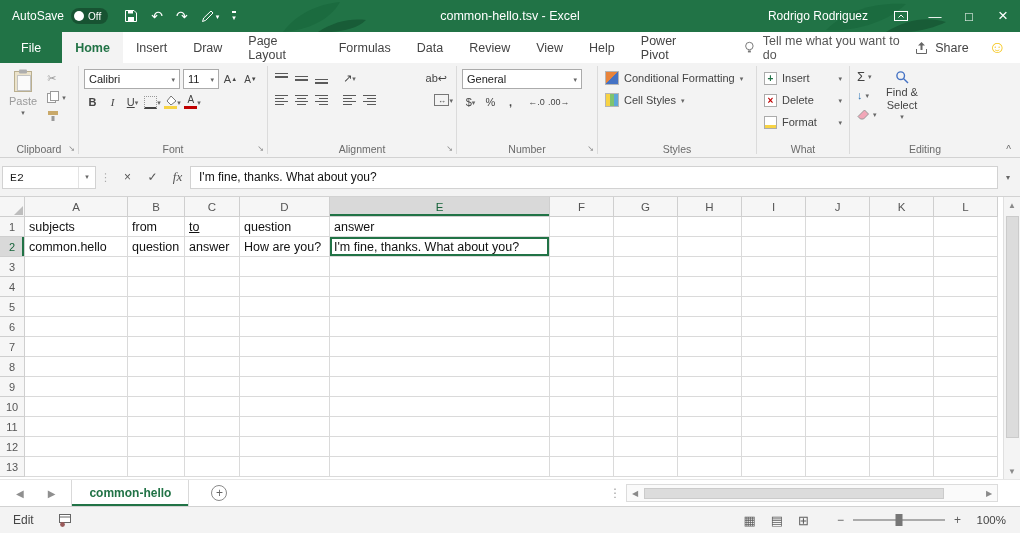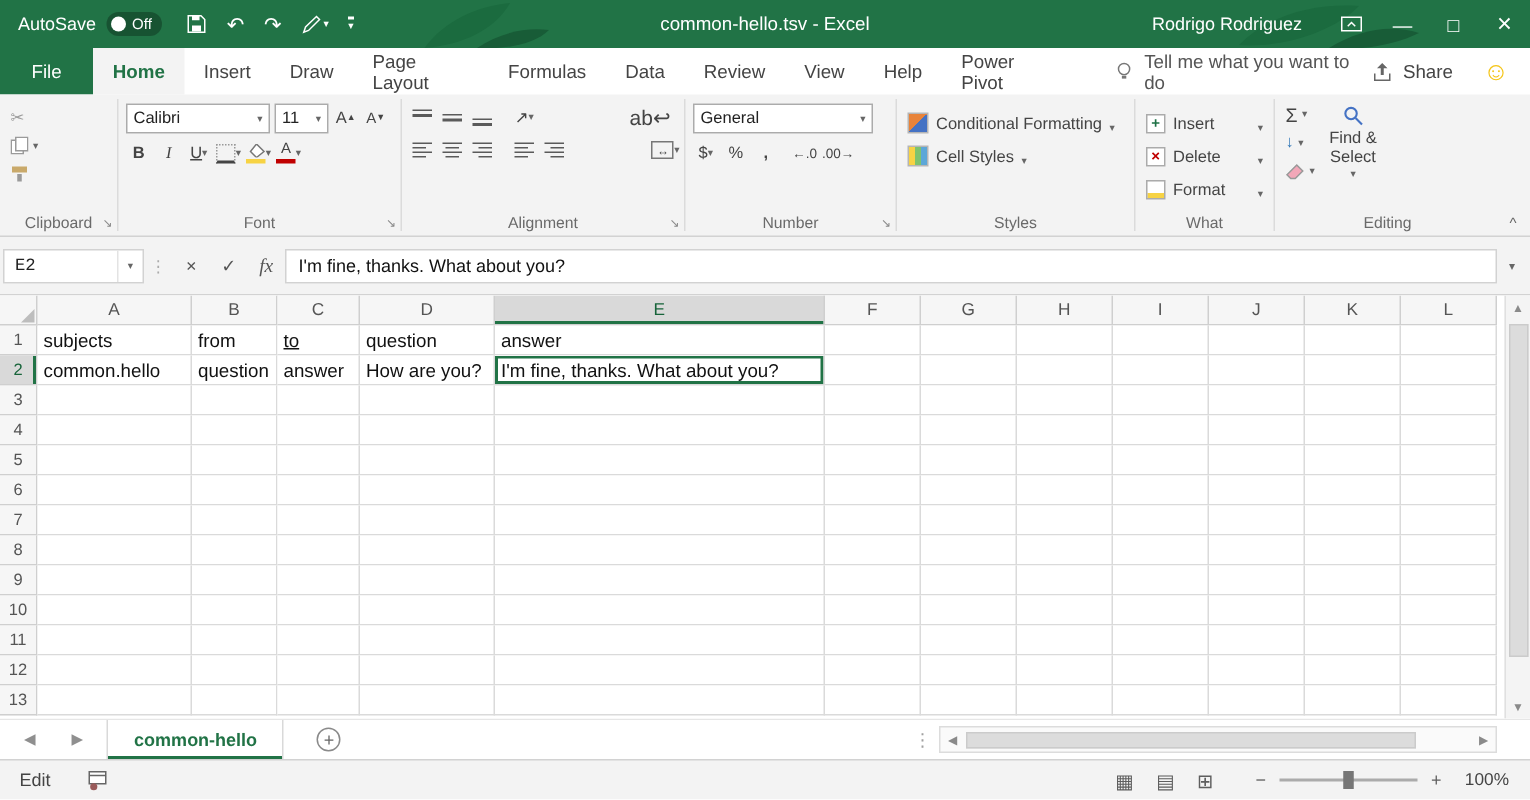--- a/index.html
+++ b/index.html
@@ -55,21 +55,21 @@
   .colstack{display:flex;flex-direction:column;align-items:center;gap:1px;}
   .cbar{width:13px;height:3px;display:block;}
   .va{width:13px;height:11px;display:flex;flex-direction:column;gap:2px;}
   .va i{display:block;height:1.5px;background:#5A5A5A;width:13px;}
   .va.t{justify-content:flex-start}.va.m{justify-content:center}.va.b{justify-content:flex-end}
   .al{width:13px;height:11px;display:flex;flex-direction:column;justify-content:space-between;}
   .al i{display:block;height:1.5px;background:#5A5A5A;width:13px;}
   .al i:nth-child(even){width:9px;}
   .al.l i{align-self:flex-start}.al.c i{align-self:center}.al.r i{align-self:flex-end}
   .ic-merge{width:15px;height:12px;border:1px solid #777;display:flex;align-items:center;justify-content:center;font-size:8px;color:#444;}
-  .sbtn{display:flex;align-items:flex-end;gap:5px;height:22px;padding:0 4px;}
+  .sbtn{display:flex;align-items:center;gap:5px;height:22px;padding:0 4px;}
   .ic14{width:14px;height:14px;border:1px solid #B5B5B5;flex:none;display:block;}
   .ic-cf{background:linear-gradient(135deg,#E8833A 0 50%,#4472C4 50%);}
   .ic-ft{background:linear-gradient(#4472C4 0 4px,#fff 4px);}
   .ic-cs{background:linear-gradient(90deg,#F7D344 0 33%,#7EC36E 33% 66%,#5CA7D8 66%);}
   .ic-cell{width:13px;height:13px;border:1px solid #ABABAB;background:#fff;display:flex;align-items:center;justify-content:center;font-size:10px;font-weight:bold;flex:none;}
   .green{color:#1E7145}.red{color:#C00000}
   .ic-fmtcell{width:13px;height:13px;border:1px solid #ABABAB;background:linear-gradient(#fff 0 8px,#F7D344 8px);flex:none;display:block;}
   .edbig{display:flex;flex-direction:column;align-items:center;gap:2px;width:47px;padding-top:5px;text-align:center;line-height:1.15;}
   .collapse{position:absolute;right:9px;bottom:2px;color:#666;font-size:10px;}
 
@@ -218,20 +218,29 @@
     </div>
     <div class="smiley">
         <span>☺</span>
       </div>
   </div>
 
   <div class="ribbon">
 
     <div class="rg" style="width:78px">
       <div class="rgc">
+        <div class="bigbtn mutecol">
+          <svg width="20" height="24" viewBox="0 0 20 24" opacity="0.65">
+              <rect x="1.5" y="2.5" width="17" height="20" fill="#E9DBB6" stroke="#9C8B5A"></rect>
+              <rect x="6" y="0.5" width="8" height="4" rx="1" fill="#8A8A8A"></rect>
+              <rect x="4.5" y="6.5" width="13" height="15" fill="#fff" stroke="#ABABAB"></rect>
+            </svg>
+          <span>Paste</span>
+          <span class="car">▾</span>
+        </div>
         <div class="minicol">
           <div class="mini">
               <span class="mutecol">✂</span>
             </div>
           <div class="mini">
             <svg width="12" height="12">
                 <rect x="0.5" y="2.5" width="8" height="9" fill="#fff" stroke="#9A9A9A"></rect>
                 <rect x="3.5" y="0.5" width="8" height="9" fill="#fff" stroke="#9A9A9A"></rect>
               </svg>
             <span class="car">▾</span>
@@ -325,21 +334,21 @@
           <div class="tbtn">
               <span class="va b">
                 <i></i>
                 <i></i>
               </span>
             </div>
           <div class="tbtn" style="margin-left:8px">
               <span>↗</span>
               <span class="car">▾</span>
             </div>
-          <div class="tbtn" style="margin-left:auto;margin-right:8px;font-size:14px">
+          <div class="tbtn" style="margin-left:auto;margin-right:8px;font-size:11px">
               <span>ab↩</span>
             </div>
         </div>
         <div class="frow">
           <div class="tbtn">
               <span class="al l">
                 <i></i>
                 <i></i>
                 <i></i>
                 <i></i>

